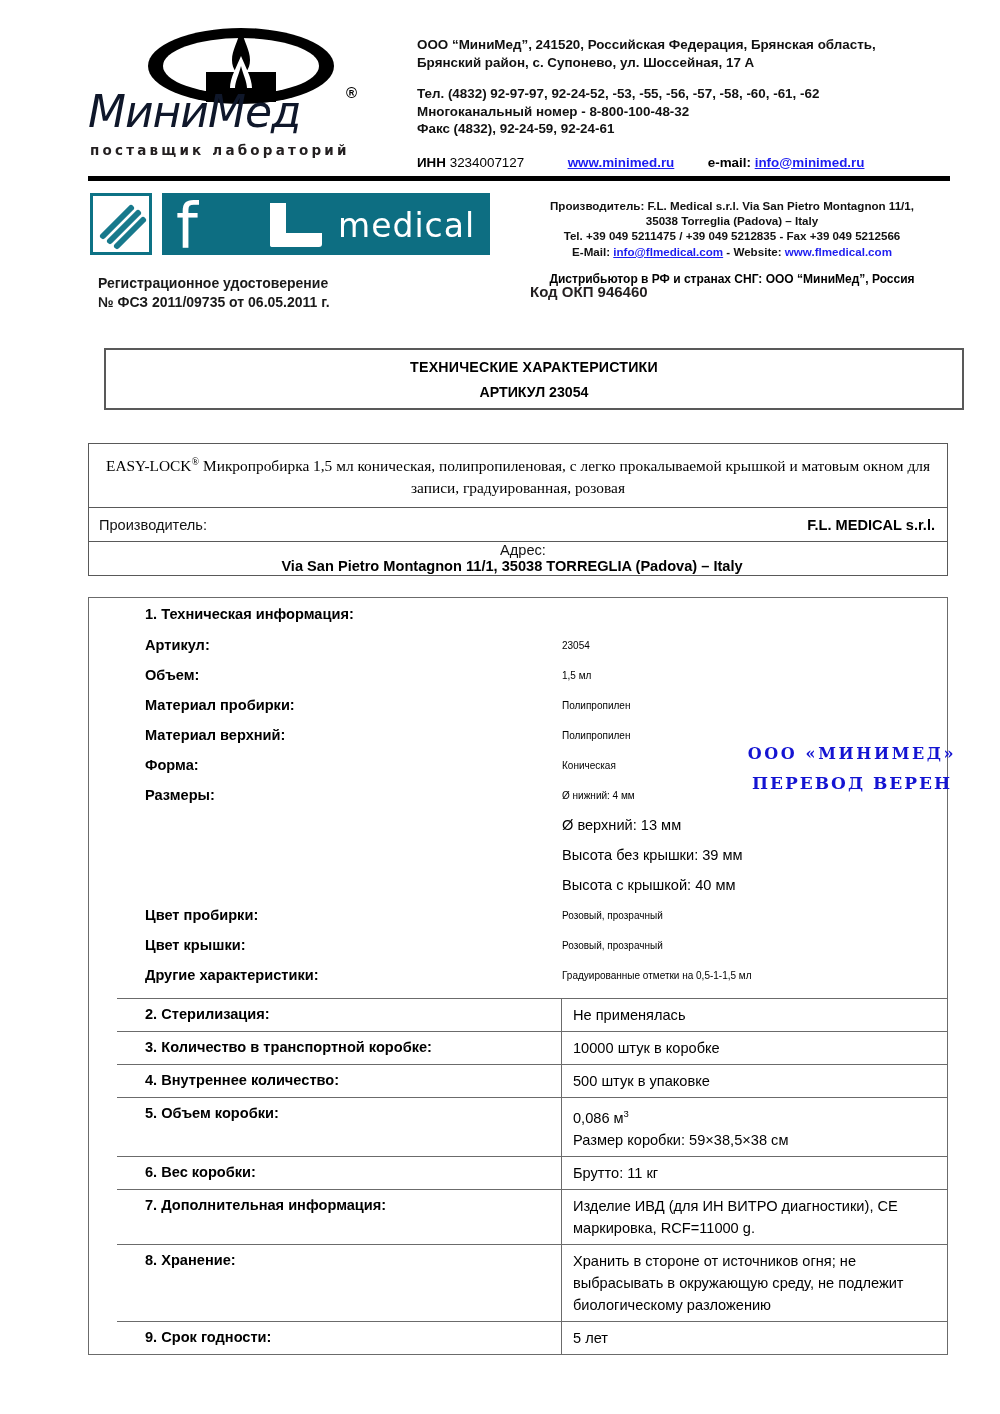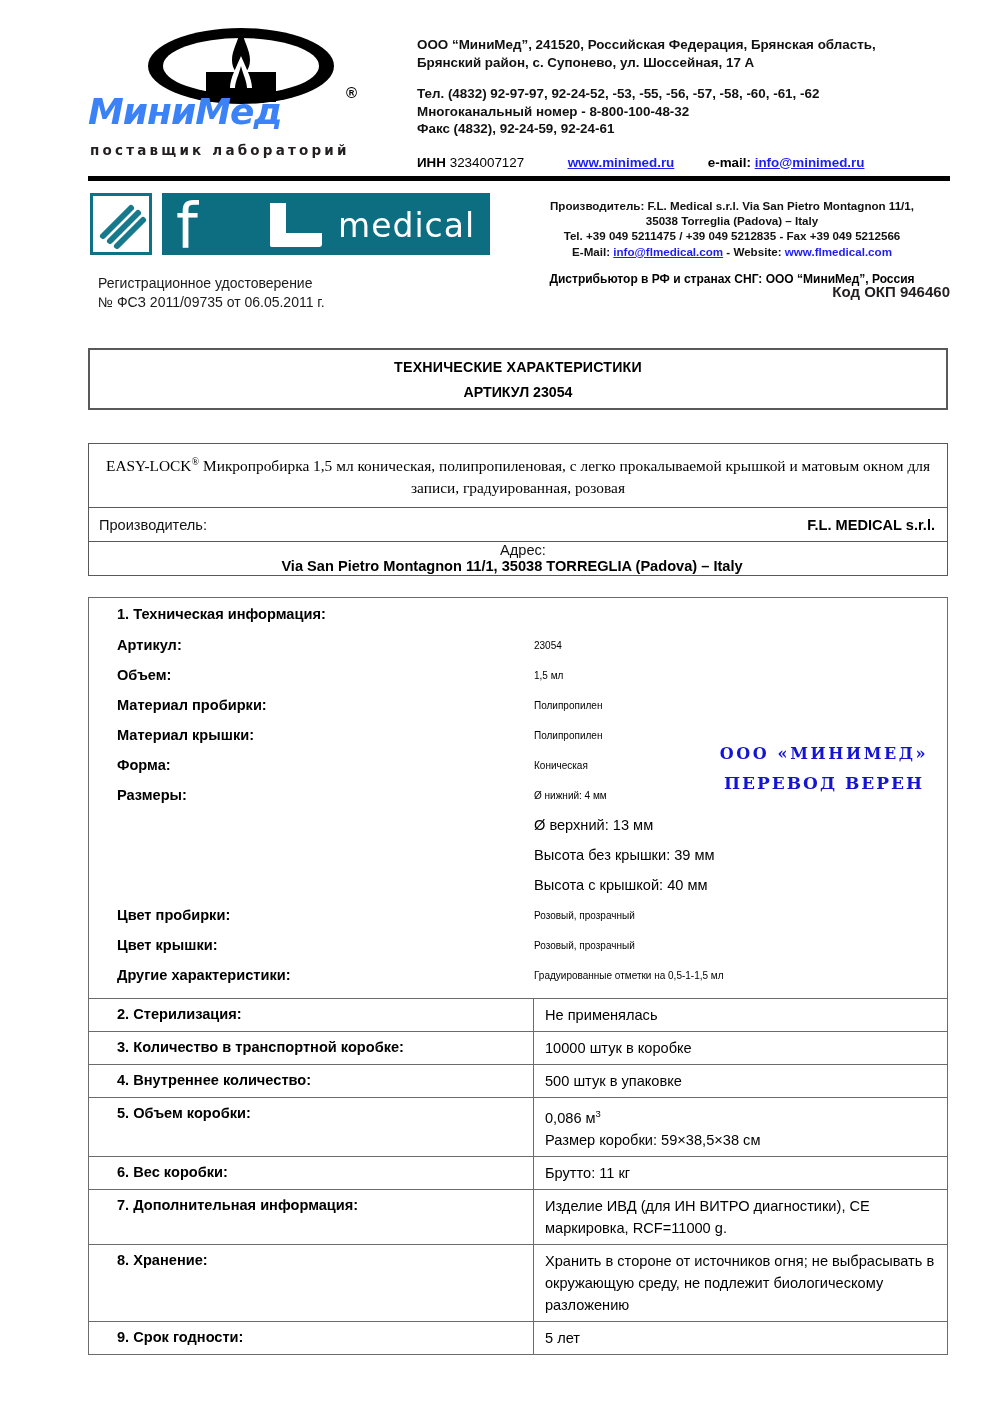--- a/index.html
+++ b/index.html
@@ -38,25 +38,25 @@
     position: absolute;
     left: 0; top: 0;
     width: 190px; height: 80px;
   }
   .logo-word {
     position: absolute;
     left: 0; top: 62px;
     width: 290px;
     height: 48px;
     font-family: "DejaVu Sans", sans-serif;
-    font-weight: bold;
+    font-weight: normal;
     font-style: italic;
-    font-size: 36px;
+    font-size: 44px;
     letter-spacing: -1px;
-    color: #3b82f6;
+    color: #0f172a;
     line-height: 48px;
     white-space: nowrap;
   }
   .logo-reg {
     position: absolute;
     left: 258px; top: 58px;
     font-size: 15px;
     font-weight: bold;
   }
   .logo-tag {
@@ -164,21 +164,21 @@
     font-size: 33px;
     letter-spacing: 1px;
     color: #ffffff;
     line-height: 34px;
   }
 
   .reg-cert {
     position: absolute;
     left: 98px; top: 84px;
     font-size: 14px;
-    font-weight: normal;
+    font-weight: bold;
     line-height: 18.5px;
     color: #1a1a1a;
   }
 
   .fl-right {
     position: absolute;
     left: 508px; top: 8px;
     width: 448px;
     text-align: center;
   }
@@ -189,32 +189,32 @@
     color: #111;
   }
   .fl-dist {
     margin-top: 13px;
     font-size: 12px;
     font-weight: bold;
     text-align: center;
   }
   .okp {
     position: absolute;
-    left: 508px; top: 93px;
+    left: 530px; top: 93px;
     width: 442px;
-    text-align: right;
+    text-align: left;
     font-size: 15px;
     font-weight: bold;
     color: #231f20;
   }
 
   
   .title-box {
     position: absolute;
-    left: 88px; top: 348px;
+    left: 104px; top: 348px;
     width: 860px;
     height: 62px;
     border: 2px solid #595959;
     box-sizing: border-box;
     text-align: center;
   }
   .title-box .t1 {
     margin-top: 9px;
     font-size: 14.2px;
     font-weight: bold;
@@ -265,20 +265,21 @@
     white-space: nowrap;
   }
 
   
   .tbl {
     position: absolute;
     left: 88px; top: 597px;
     width: 860px;
     border: 1.5px solid #6b6b6b;
     box-sizing: border-box;
+    padding-left: 28px;
   }
   .tbl-top {
     position: relative;
     padding: 8px 0 8px 0;
     border-bottom: 1.5px solid #6b6b6b;
   }
   .sec-head {
     padding-left: 28px;
     font-size: 14.6px;
     font-weight: bold;
@@ -464,21 +465,21 @@
     </div>
     <div class="spec-line">
       <div class="k">Объем:</div>
       <div class="v">1,5 мл</div>
     </div>
     <div class="spec-line">
       <div class="k">Материал пробирки:</div>
       <div class="v">Полипропилен</div>
     </div>
     <div class="spec-line">
-      <div class="k">Материал крышки:</div>
+      <div class="k">Материал верхний:</div>
       <div class="v">Полипропилен</div>
     </div>
     <div class="spec-line">
       <div class="k">Форма:</div>
       <div class="v">Коническая</div>
     </div>
     <div class="spec-line">
       <div class="k">Размеры:</div>
       <div class="v">Ø нижний: 4 мм</div>
     </div>

